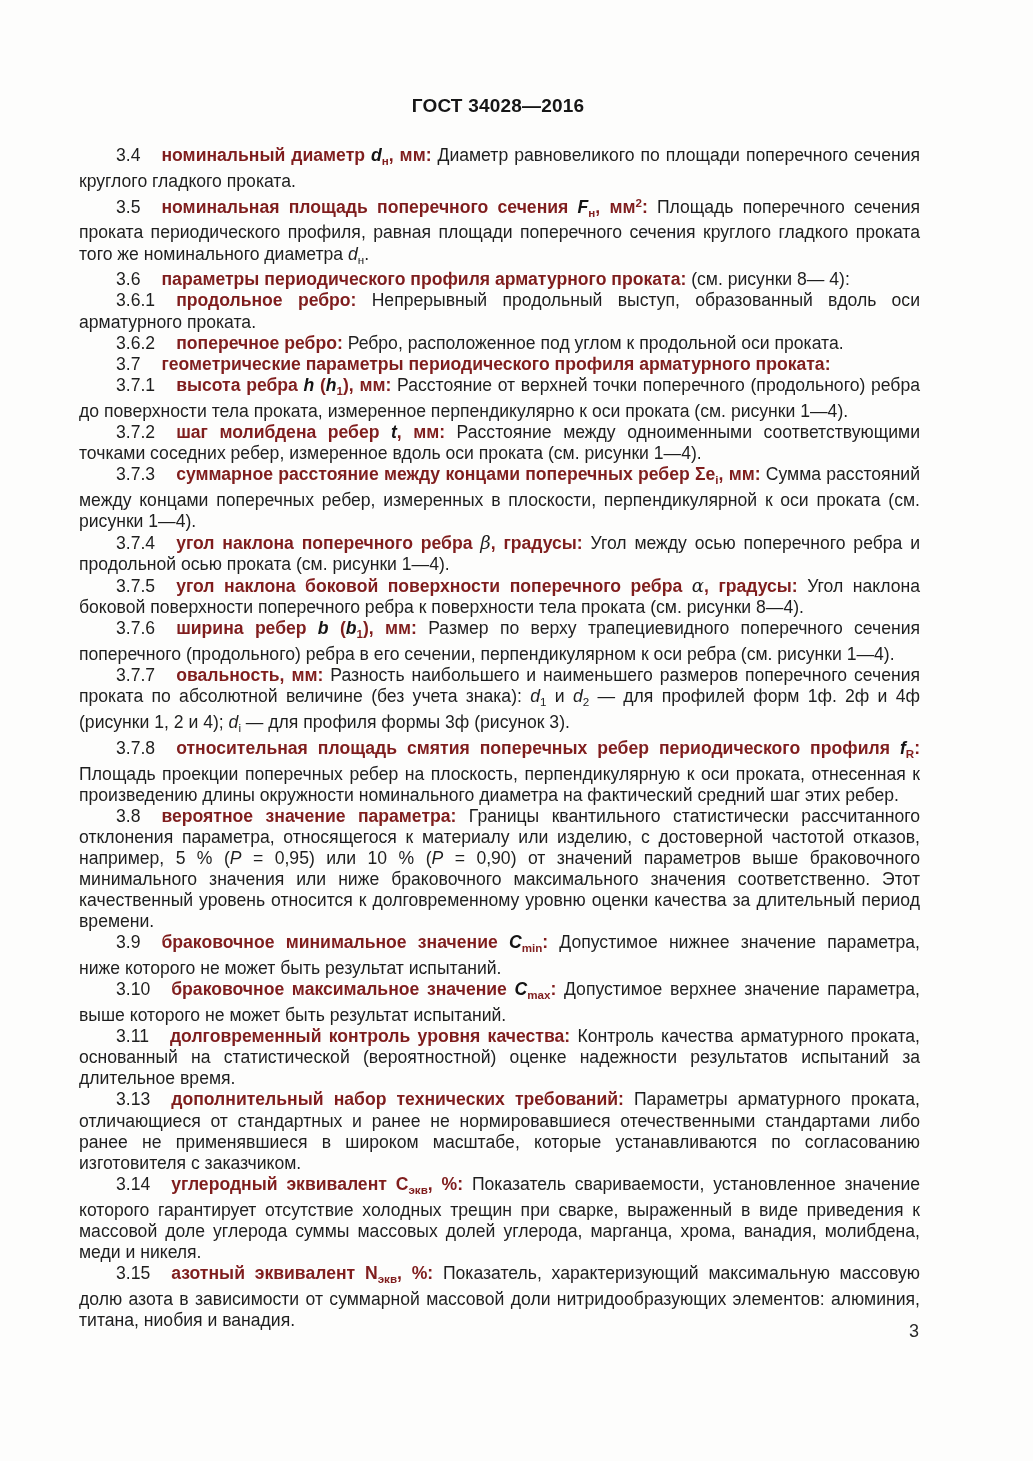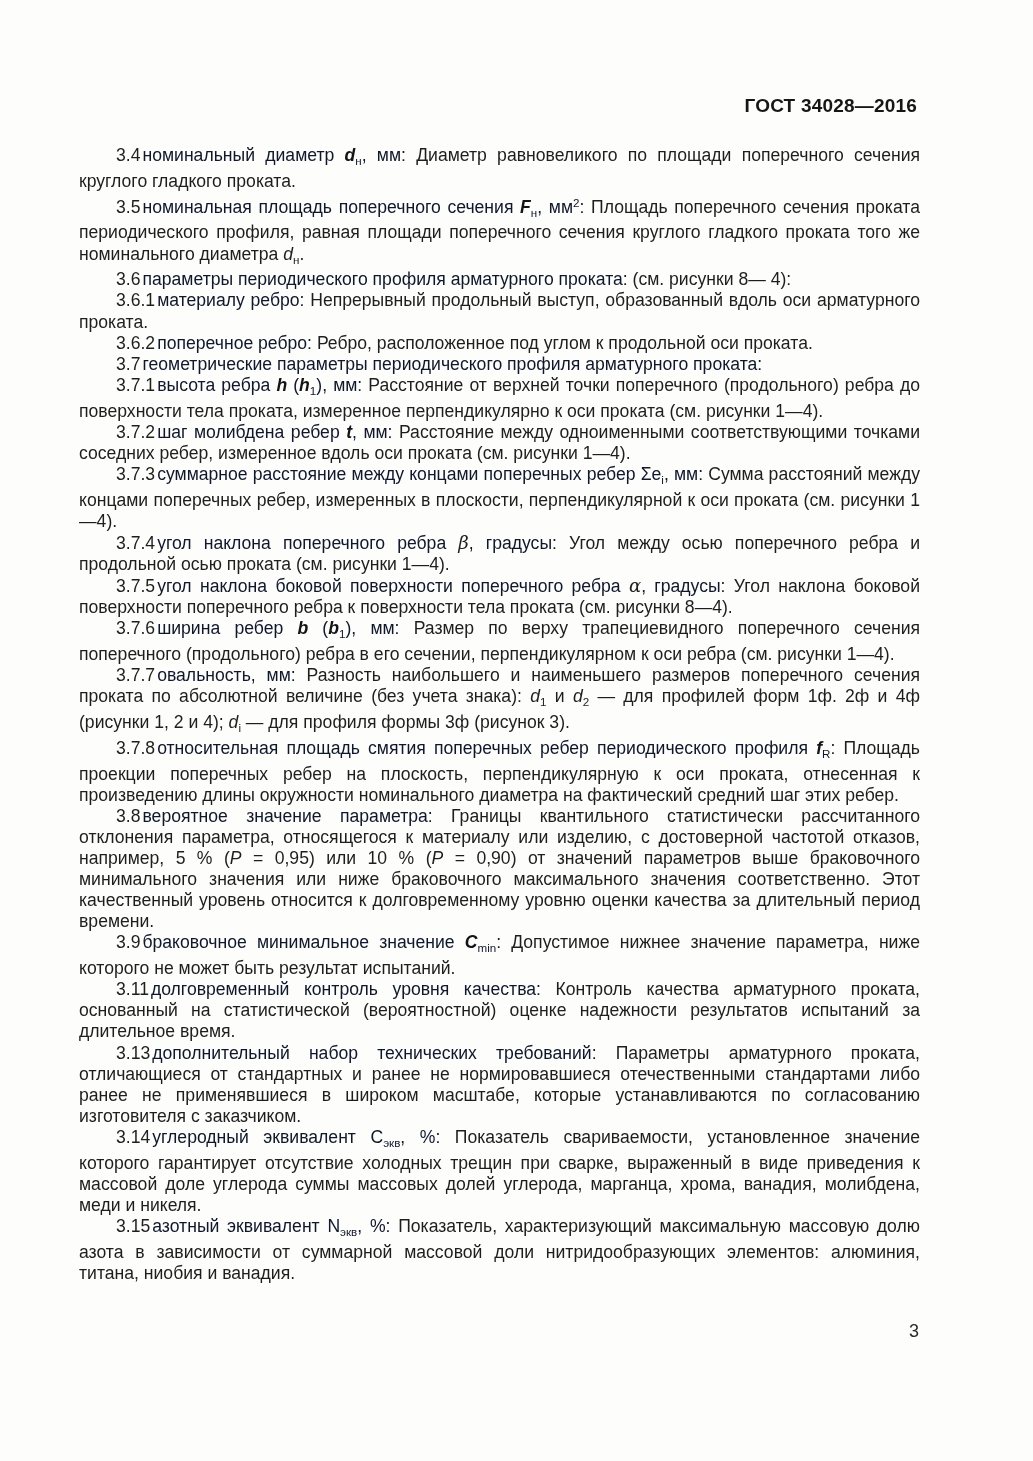--- a/index.html
+++ b/index.html
@@ -11,40 +11,40 @@
   .page{
     position:relative;
     width:1033px;height:1461px;
     background:#fdfdfc;
     overflow:hidden;
     color:#1e1e1e;
   }
   .doc-header{
     position:absolute;
     top:95px;left:79px;width:838px;
-    text-align:right;
+    text-align:center;
     font-weight:bold;
     font-size:19px;
     letter-spacing:0.2px;
     color:#161616;
   }
   .content{
     position:absolute;
     top:145px;left:79px;width:841px;
     font-size:17.6px;
     line-height:21.1px;
     text-align:justify;
     color:#1e1e1e;
   }
   p.clause{
     margin:0;
     text-indent:37px;
   }
-  .num{padding-right:2px;}
-  .run.b{font-weight:normal;color:#0f172a;}
+  .num{padding-right:21px;}
+  .run.b{font-weight:bold;color:#7f1d1d;}
   .run.i{font-style:italic;}
   .run.bi{font-weight:bold;font-style:italic;color:#141414;}
   .run.sub{font-size:66%;vertical-align:-0.32em;letter-spacing:0;}
   .run.sup{font-size:66%;vertical-align:0.5em;}
   .run.g{font-style:italic;font-family:"DejaVu Serif",serif;font-size:103%;}
   .doc-footer{
     position:absolute;
     top:1321px;left:79px;width:840px;
     text-align:right;
     font-size:18px;
@@ -56,33 +56,34 @@
 
 <div class="page">
   <div class="doc-header">
     <span>ГОСТ 34028—2016</span>
   </div>
 
   <div class="content">
       <p class="clause"><span class="num">3.4</span><span class="run b">номинальный диаметр </span><span class="run bi">d</span><span class="run b sub">н</span><span class="run b">, мм:</span><span class="run"> Диаметр равновеликого по площади поперечного сечения круглого гладкого проката.</span></p>
       <p class="clause"><span class="num">3.5</span><span class="run b">номинальная площадь поперечного сечения </span><span class="run bi">F</span><span class="run b sub">н</span><span class="run b">, мм</span><span class="run b sup">2</span><span class="run b">:</span><span class="run"> Площадь поперечного сечения проката периодического профиля, равная площади поперечного сечения круглого гладкого проката того же номинального диаметра </span><span class="run i">d</span><span class="run sub">н</span><span class="run">.</span></p>
       <p class="clause"><span class="num">3.6</span><span class="run b">параметры периодического профиля арматурного проката:</span><span class="run"> (см. рисунки 8— 4):</span></p>
-      <p class="clause"><span class="num">3.6.1</span><span class="run b">материалу ребро:</span><span class="run"> Непрерывный продольный выступ, образованный вдоль оси арматурного проката.</span></p>
+      <p class="clause"><span class="num">3.6.1</span><span class="run b">продольное ребро:</span><span class="run"> Непрерывный продольный выступ, образованный вдоль оси арматурного проката.</span></p>
       <p class="clause"><span class="num">3.6.2</span><span class="run b">поперечное ребро:</span><span class="run"> Ребро, расположенное под углом к продольной оси проката.</span></p>
       <p class="clause"><span class="num">3.7</span><span class="run b">геометрические параметры периодического профиля арматурного проката:</span></p>
       <p class="clause"><span class="num">3.7.1</span><span class="run b">высота ребра </span><span class="run bi">h</span><span class="run b"> (</span><span class="run bi">h</span><span class="run b sub">1</span><span class="run b">), мм:</span><span class="run"> Расстояние от верхней точки поперечного (продольного) ребра до поверхности тела проката, измеренное перпендикулярно к оси проката (см. рисунки 1—4).</span></p>
       <p class="clause"><span class="num">3.7.2</span><span class="run b">шаг молибдена ребер </span><span class="run bi">t</span><span class="run b">, мм:</span><span class="run"> Расстояние между одноименными соответствующими точками соседних ребер, измеренное вдоль оси проката (см. рисунки 1—4).</span></p>
       <p class="clause"><span class="num">3.7.3</span><span class="run b">суммарное расстояние между концами поперечных ребер </span><span class="run b">Σе</span><span class="run b sub">i</span><span class="run b">, мм:</span><span class="run"> Сумма расстояний между концами поперечных ребер, измеренных в плоскости, перпендикулярной к оси проката (см. рисунки 1—4).</span></p>
       <p class="clause"><span class="num">3.7.4</span><span class="run b">угол наклона поперечного ребра </span><span class="run g">β</span><span class="run b">, градусы:</span><span class="run"> Угол между осью поперечного ребра и продольной осью проката (см. рисунки 1—4).</span></p>
       <p class="clause"><span class="num">3.7.5</span><span class="run b">угол наклона боковой поверхности поперечного ребра </span><span class="run g">α</span><span class="run b">, градусы:</span><span class="run"> Угол наклона боковой поверхности поперечного ребра к поверхности тела проката (см. рисунки 8—4).</span></p>
       <p class="clause"><span class="num">3.7.6</span><span class="run b">ширина ребер </span><span class="run bi">b</span><span class="run b"> (</span><span class="run bi">b</span><span class="run b sub">1</span><span class="run b">), мм:</span><span class="run"> Размер по верху трапециевидного поперечного сечения поперечного (продольного) ребра в его сечении, перпендикулярном к оси ребра (см. рисунки 1—4).</span></p>
       <p class="clause"><span class="num">3.7.7</span><span class="run b">овальность, мм:</span><span class="run"> Разность наибольшего и наименьшего размеров поперечного сечения проката по абсолютной величине (без учета знака): </span><span class="run i">d</span><span class="run sub">1</span><span class="run"> и </span><span class="run i">d</span><span class="run sub">2</span><span class="run"> — для профилей форм 1ф. 2ф и 4ф (рисунки 1, 2 и 4); </span><span class="run i">d</span><span class="run sub">i</span><span class="run"> — для профиля формы 3ф (рисунок 3).</span></p>
       <p class="clause"><span class="num">3.7.8</span><span class="run b">относительная площадь смятия поперечных ребер периодического профиля </span><span class="run bi">f</span><span class="run b sub">R</span><span class="run b">:</span><span class="run"> Площадь проекции поперечных ребер на плоскость, перпендикулярную к оси проката, отнесенная к произведению длины окружности номинального диаметра на фактический средний шаг этих ребер.</span></p>
       <p class="clause"><span class="num">3.8</span><span class="run b">вероятное значение параметра:</span><span class="run"> Границы квантильного статистически рассчитанного отклонения параметра, относящегося к материалу или изделию, с достоверной частотой отказов, например, 5 % (</span><span class="run i">P</span><span class="run"> = 0,95) или 10 % (</span><span class="run i">P</span><span class="run"> = 0,90) от значений параметров выше браковочного минимального значения или ниже браковочного максимального значения соответственно. Этот качественный уровень относится к долговременному уровню оценки качества за длительный период времени.</span></p>
       <p class="clause"><span class="num">3.9</span><span class="run b">браковочное минимальное значение </span><span class="run bi">C</span><span class="run b sub">min</span><span class="run b">:</span><span class="run"> Допустимое нижнее значение параметра, ниже которого не может быть результат испытаний.</span></p>
+      <p class="clause"><span class="num">3.10</span><span class="run b">браковочное максимальное значение </span><span class="run bi">C</span><span class="run b sub">max</span><span class="run b">:</span><span class="run"> Допустимое верхнее значение параметра, выше которого не может быть результат испытаний.</span></p>
       <p class="clause"><span class="num">3.11</span><span class="run b">долговременный контроль уровня качества:</span><span class="run"> Контроль качества арматурного проката, основанный на статистической (вероятностной) оценке надежности результатов испытаний за длительное время.</span></p>
       <p class="clause"><span class="num">3.13</span><span class="run b">дополнительный набор технических требований:</span><span class="run"> Параметры арматурного проката, отличающиеся от стандартных и ранее не нормировавшиеся отечественными стандартами либо ранее не применявшиеся в широком масштабе, которые устанавливаются по согласованию изготовителя с заказчиком.</span></p>
       <p class="clause"><span class="num">3.14</span><span class="run b">углеродный эквивалент </span><span class="run b">С</span><span class="run b sub">экв</span><span class="run b">, %:</span><span class="run"> Показатель свариваемости, установленное значение которого гарантирует отсутствие холодных трещин при сварке, выраженный в виде приведения к массовой доле углерода суммы массовых долей углерода, марганца, хрома, ванадия, молибдена, меди и никеля.</span></p>
       <p class="clause"><span class="num">3.15</span><span class="run b">азотный эквивалент </span><span class="run b">N</span><span class="run b sub">экв</span><span class="run b">, %:</span><span class="run"> Показатель, характеризующий максимальную массовую долю азота в зависимости от суммарной массовой доли нитридообразующих элементов: алюминия, титана, ниобия и ванадия.</span></p>
     </div>
 
   <div class="doc-footer">
     <span>3</span>
   </div>
 </div>

